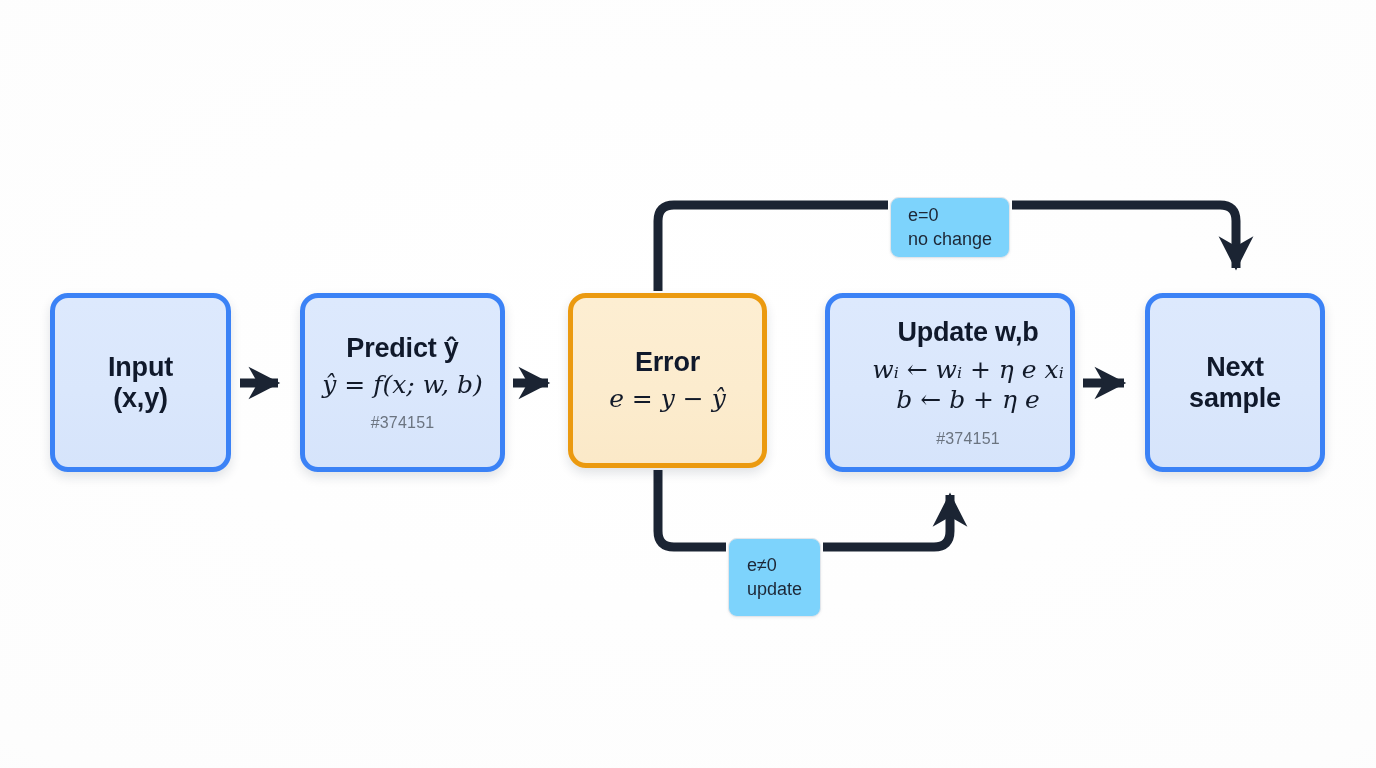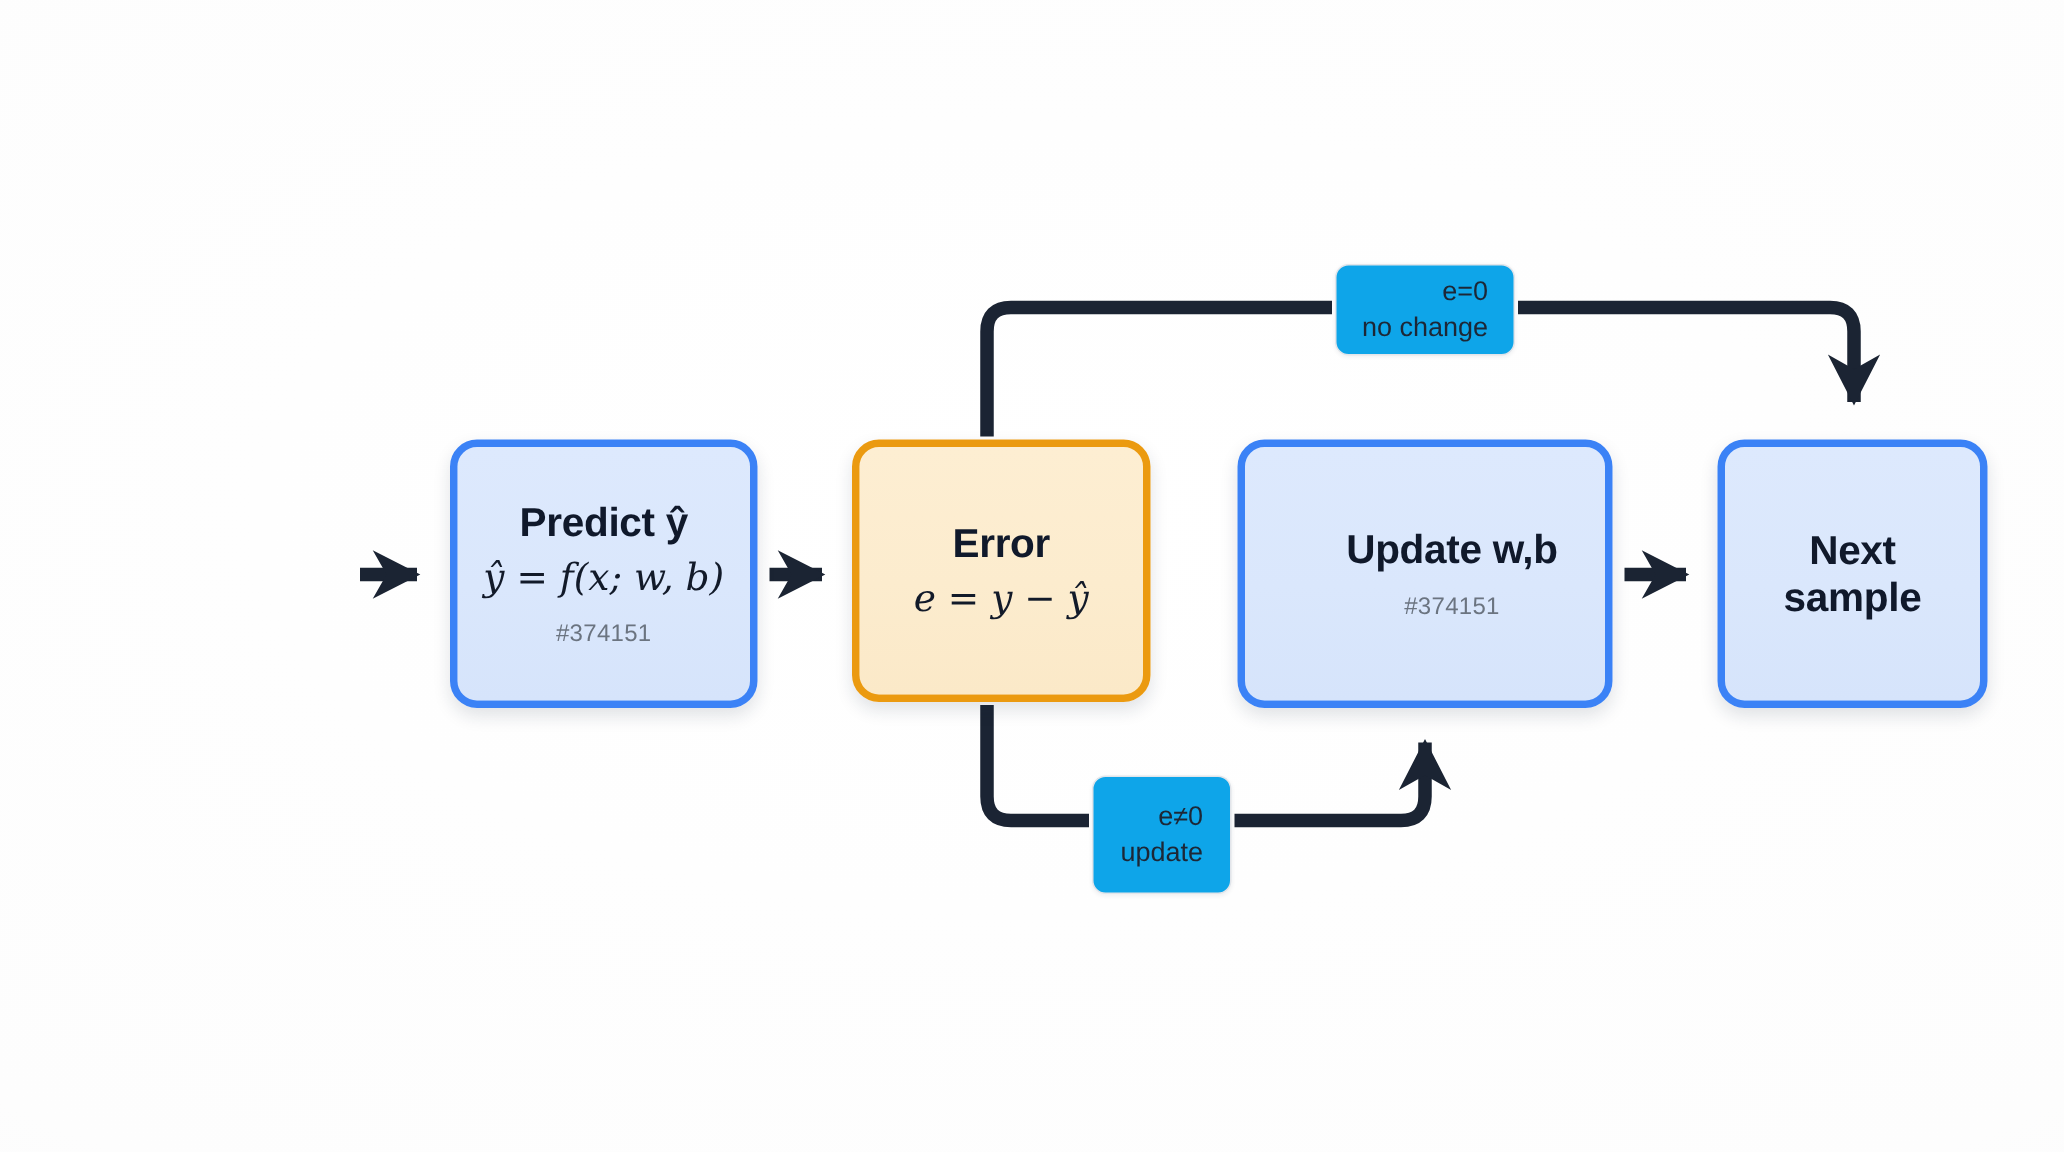--- a/index.html
+++ b/index.html
@@ -87,34 +87,35 @@
   #node-predict { left: 300px;  top: 293px; width: 205px; height: 179px; text-align: right; }
   #node-error   { left: 568px;  top: 293px; width: 199px; height: 175px; }
   #node-update  { left: 825px;  top: 293px; width: 250px; height: 179px; padding-left: 36px; }
   #node-next    { left: 1145px; top: 293px; width: 180px; height: 179px; }
 
   
   .edge-label {
     position: absolute;
     z-index: 3;
     box-sizing: border-box;
-    background: #0ea5e9;
+    background: #7dd3fc;
     border: 1px solid #e2e5ea;
     border-radius: 9px;
     color: #1d2736;
     font-size: 18px;
     line-height: 1.3;
-    text-align: right;
+    text-align: left;
     display: flex;
     flex-direction: column;
     align-items: center;
     justify-content: center;
     padding: 6px 14px;
     box-shadow: 0 1px 3px rgba(25, 40, 70, 0.07);
     white-space: pre-line;
+    margin-top: 21px;
   }
   #edge-label-top    { left: 890px; top: 176px; width: 120px; height: 61px; }
   #edge-label-bottom { left: 728px; top: 517px; width: 93px;  height: 79px; }
 </style>
 </head>
 <body>
 
 <div id="canvas">
 
   <svg id="wires" viewBox="0 0 1376 768" width="1376" height="768" xmlns="http://www.w3.org/2000/svg">
@@ -139,34 +140,40 @@
       <path d="M 1083 383 L 1124 383" marker-end="url(#arrowR)"></path>
 
       <path d="M 658 291 L 658 221 Q 658 205 674 205 L 888 205"></path>
       <path d="M 1012 205 L 1220 205 Q 1236 205 1236 221 L 1236 268" marker-end="url(#arrowD)"></path>
 
       <path d="M 658 470 L 658 531 Q 658 547 674 547 L 726 547"></path>
       <path d="M 823 547 L 934 547 Q 950 547 950 531 L 950 495" marker-end="url(#arrowU)"></path>
     </g>
   </svg>
 
+  <div class="node blue" id="node-input">
+    <div class="node-title">Input
+(x,y)</div>
+  </div>
 
   <div class="node blue" id="node-predict">
     <div class="node-title">Predict ŷ</div>
     <div class="node-formula">ŷ = f(x; w, b)</div>
     <div class="node-sub">#374151</div>
   </div>
 
   <div class="node orange" id="node-error">
     <div class="node-title">Error</div>
     <div class="node-formula">e = y − ŷ</div>
   </div>
 
   <div class="node blue" id="node-update">
     <div class="node-title">Update w,b</div>
+    <div class="node-formula">wᵢ ← wᵢ + η e xᵢ
+b ← b + η e</div>
     <div class="node-sub">#374151</div>
   </div>
 
   <div class="node blue tall" id="node-next">
     <div class="node-title">Next
 sample</div>
   </div>
 
   <div class="edge-label" id="edge-label-top">e=0
 no change</div>

